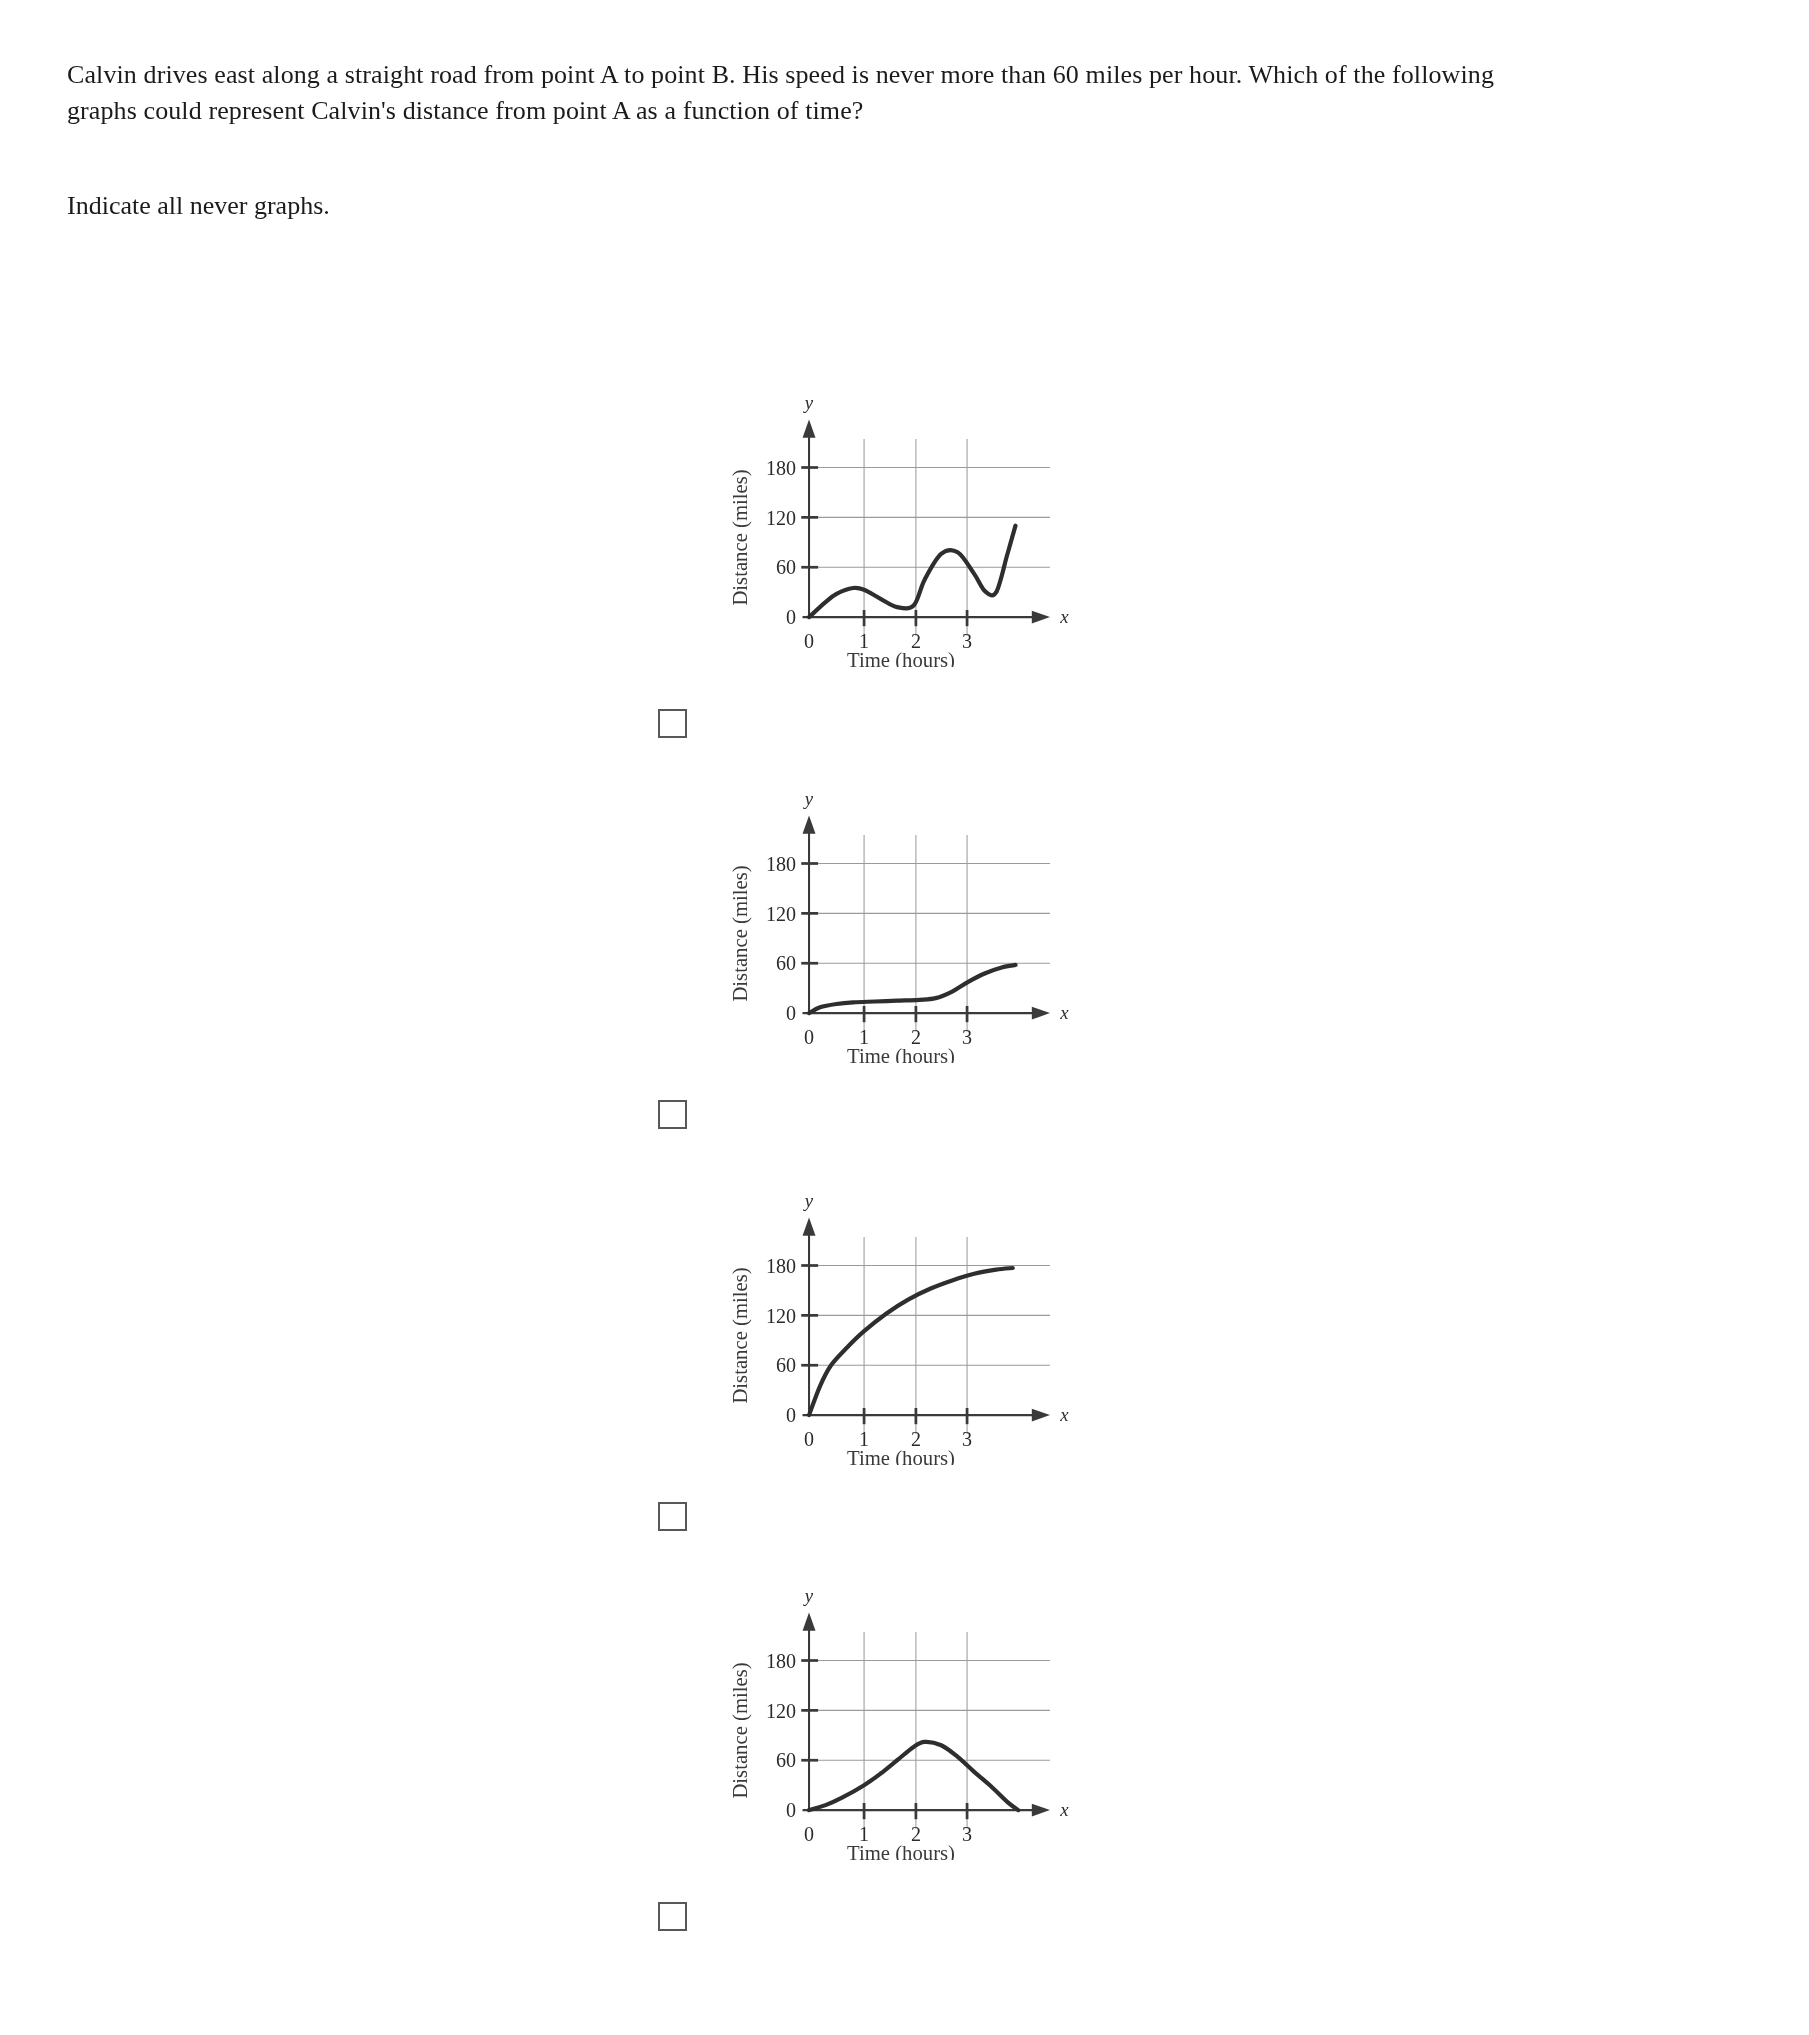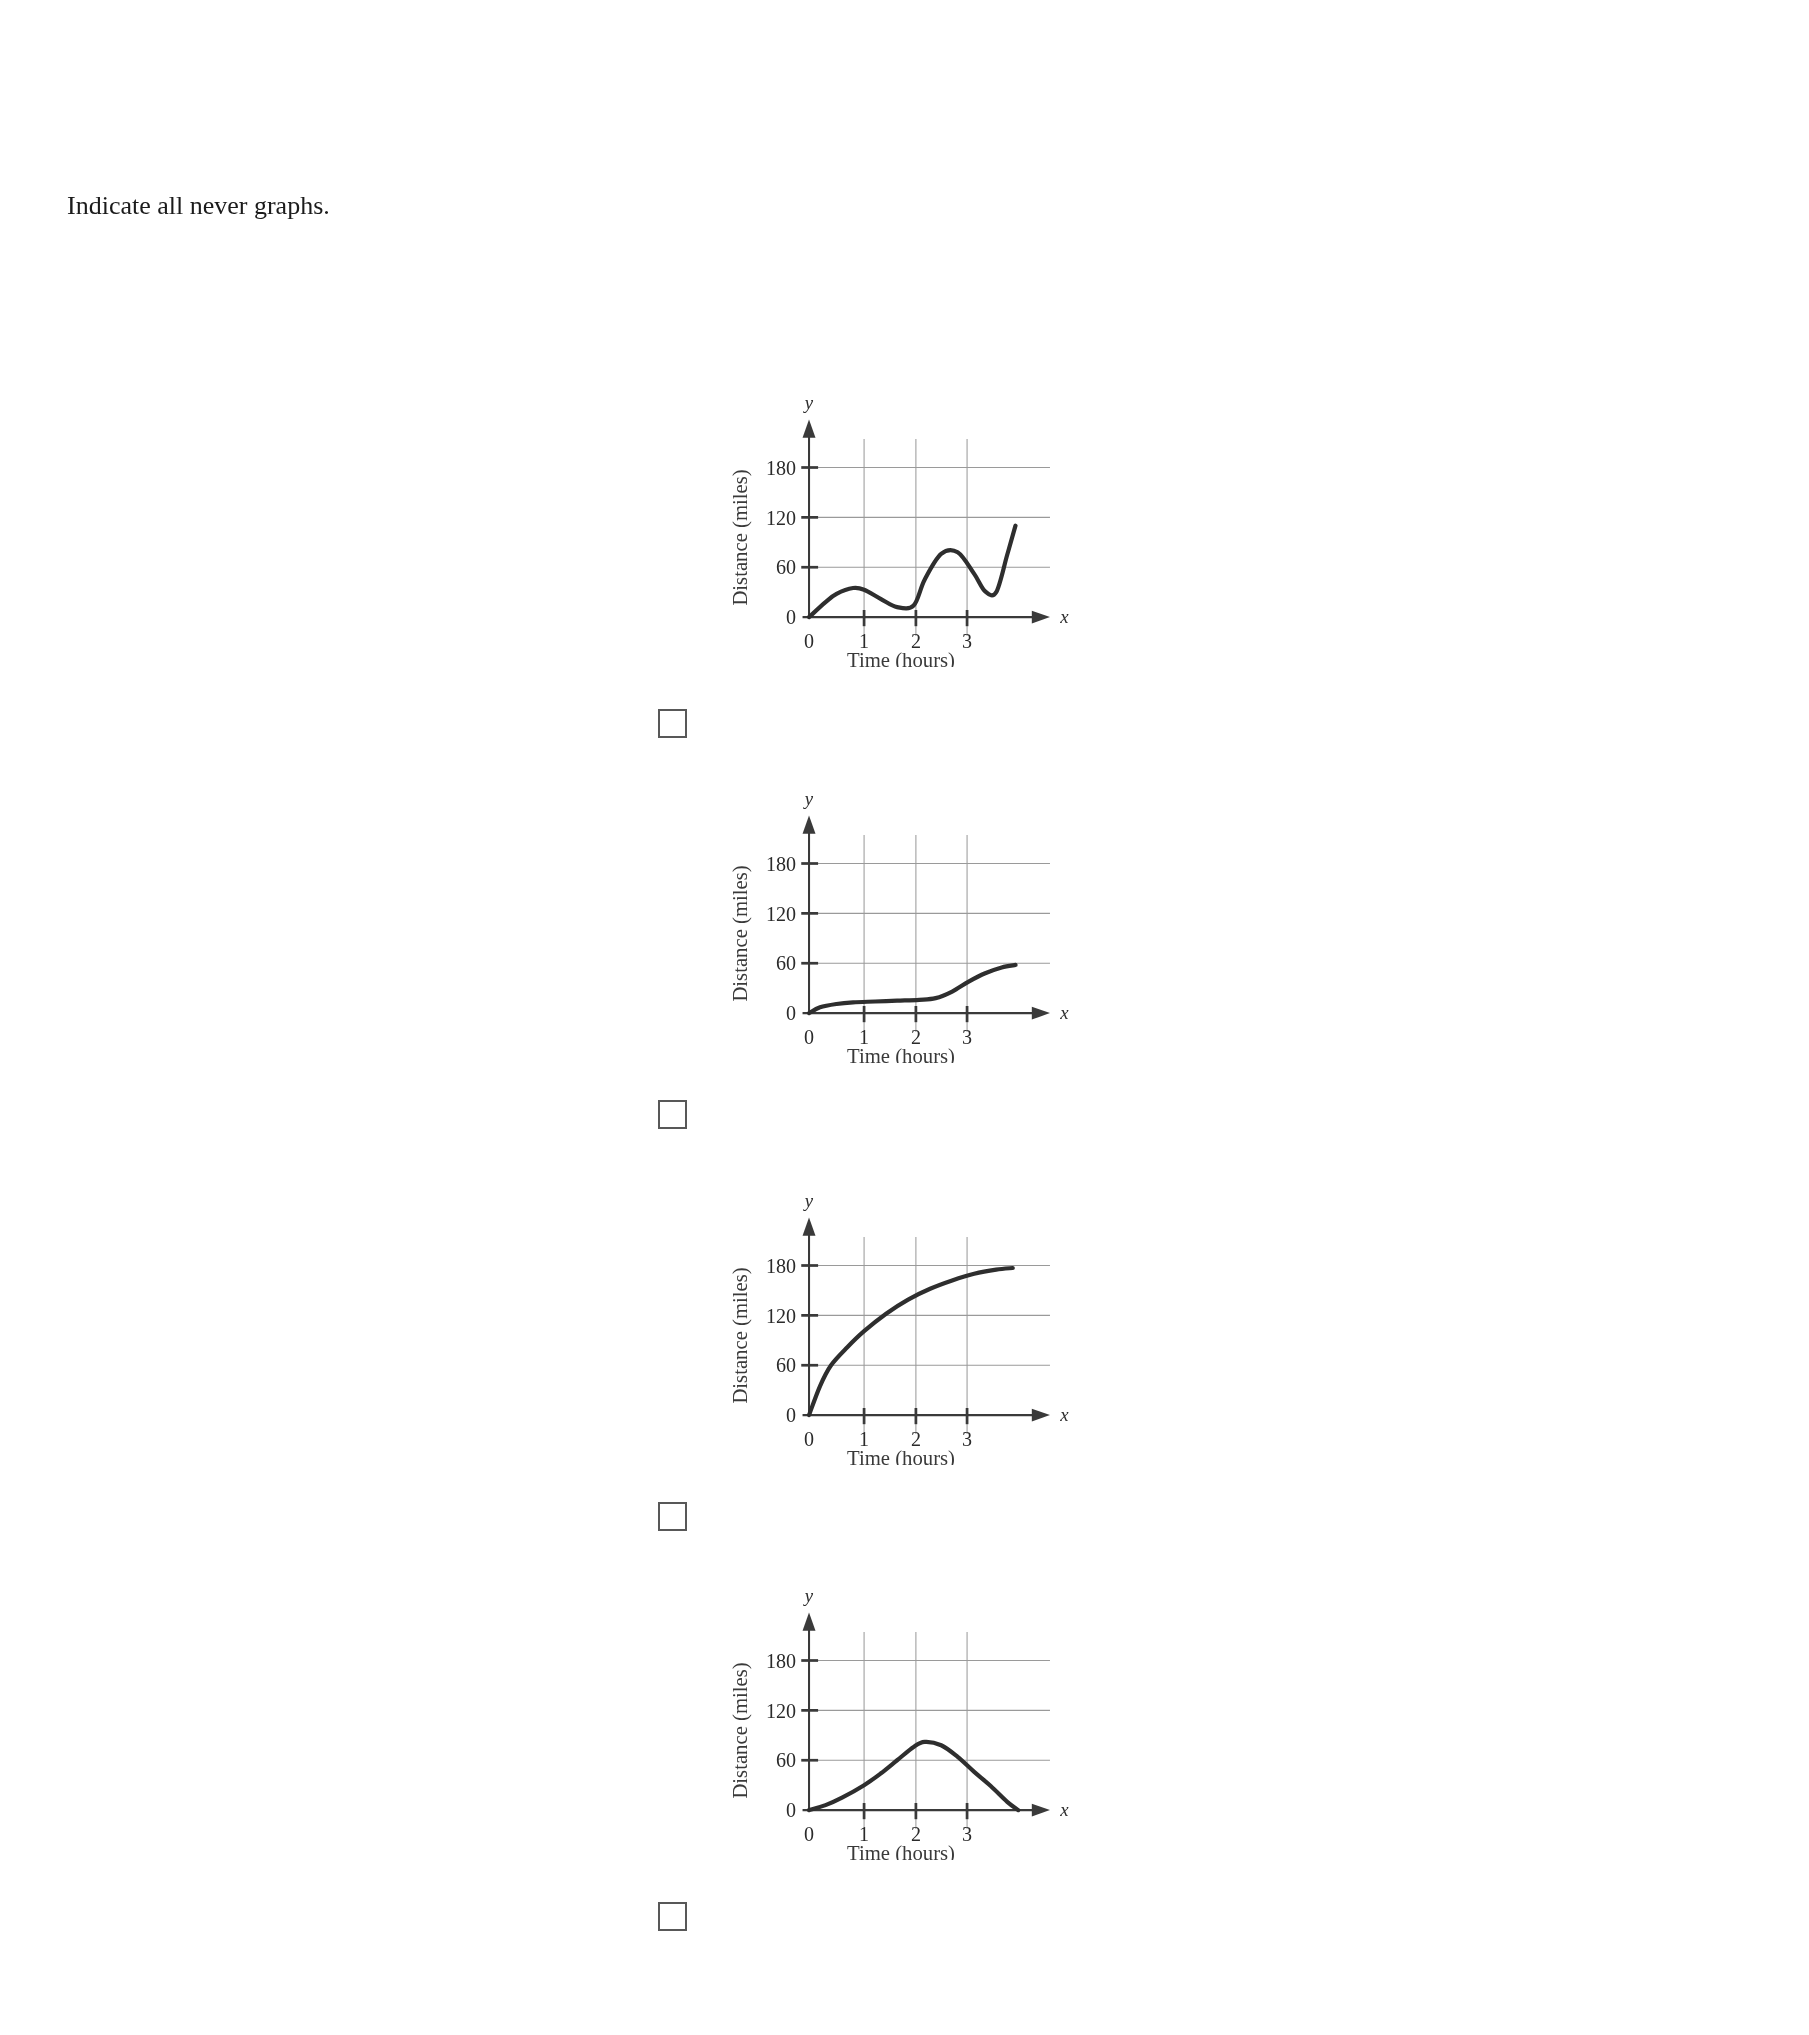--- a/index.html
+++ b/index.html
@@ -103,20 +103,22 @@
     stroke-linejoin: round;
   }
   .arrowhead {
     fill: #3a3a3a;
   }
 </style>
 </head>
 <body>
 
 <div id="question-block">
+  <div class="stem-line">Calvin drives east along a straight road from point A to point B. His speed is never more than 60 miles per hour. Which of the following</div>
+  <div class="stem-line">graphs could represent Calvin's distance from point A as a function of time?</div>
 </div>
 
 <div id="instruction-block">
   <div class="instruction-line">Indicate all never graphs.</div>
 </div>
 
 <div class="option-group" style="top:382px;">
   <div class="figure-wrap">
     <svg width="402" height="285" viewBox="0 0 620 440">
 

